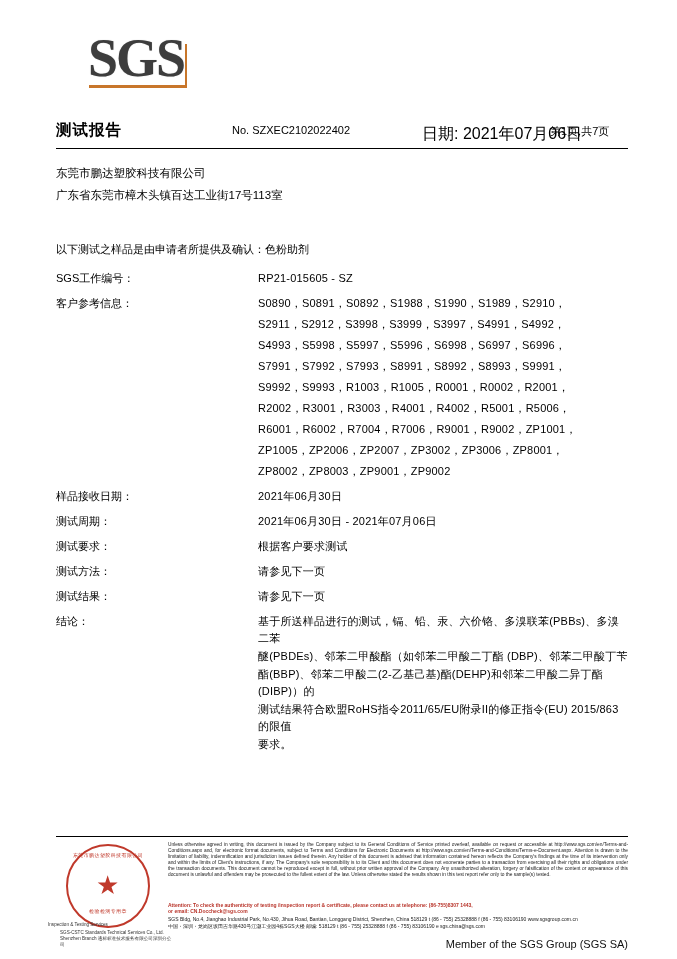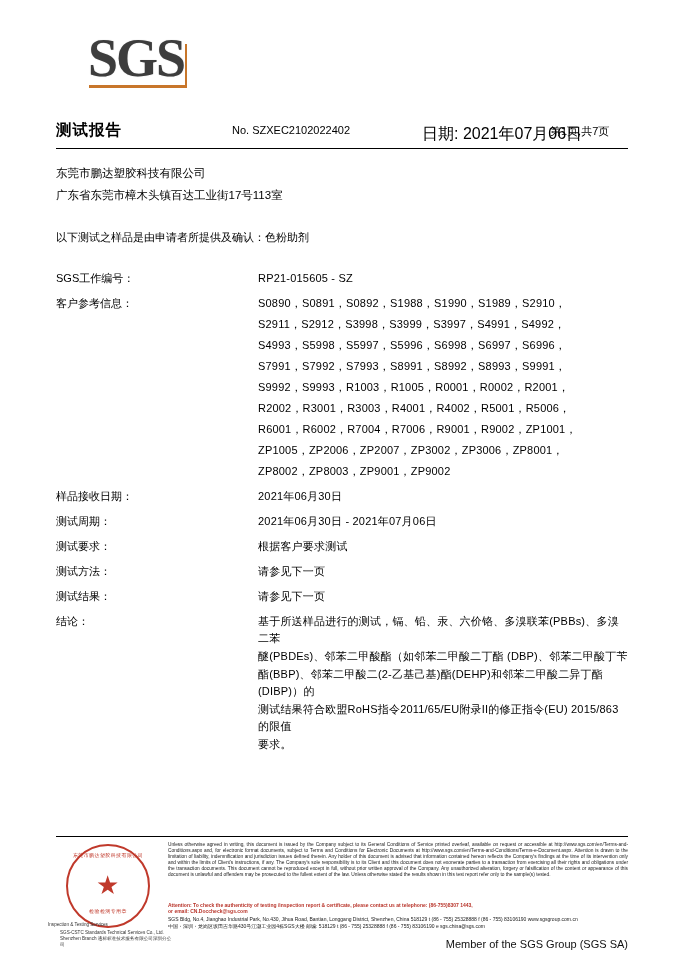--- a/index.html
+++ b/index.html
@@ -110,21 +110,21 @@
     top: 162px;
     font-size: 11.5px;
     line-height: 22px;
     color: #000;
   }
 
   
   .intro {
     position: absolute;
     left: 56px;
-    top: 230px;
+    top: 242px;
     font-size: 11px;
     color: #000;
   }
 
   
   .fields {
     position: absolute;
     left: 56px;
     top: 270px;
     width: 572px;

